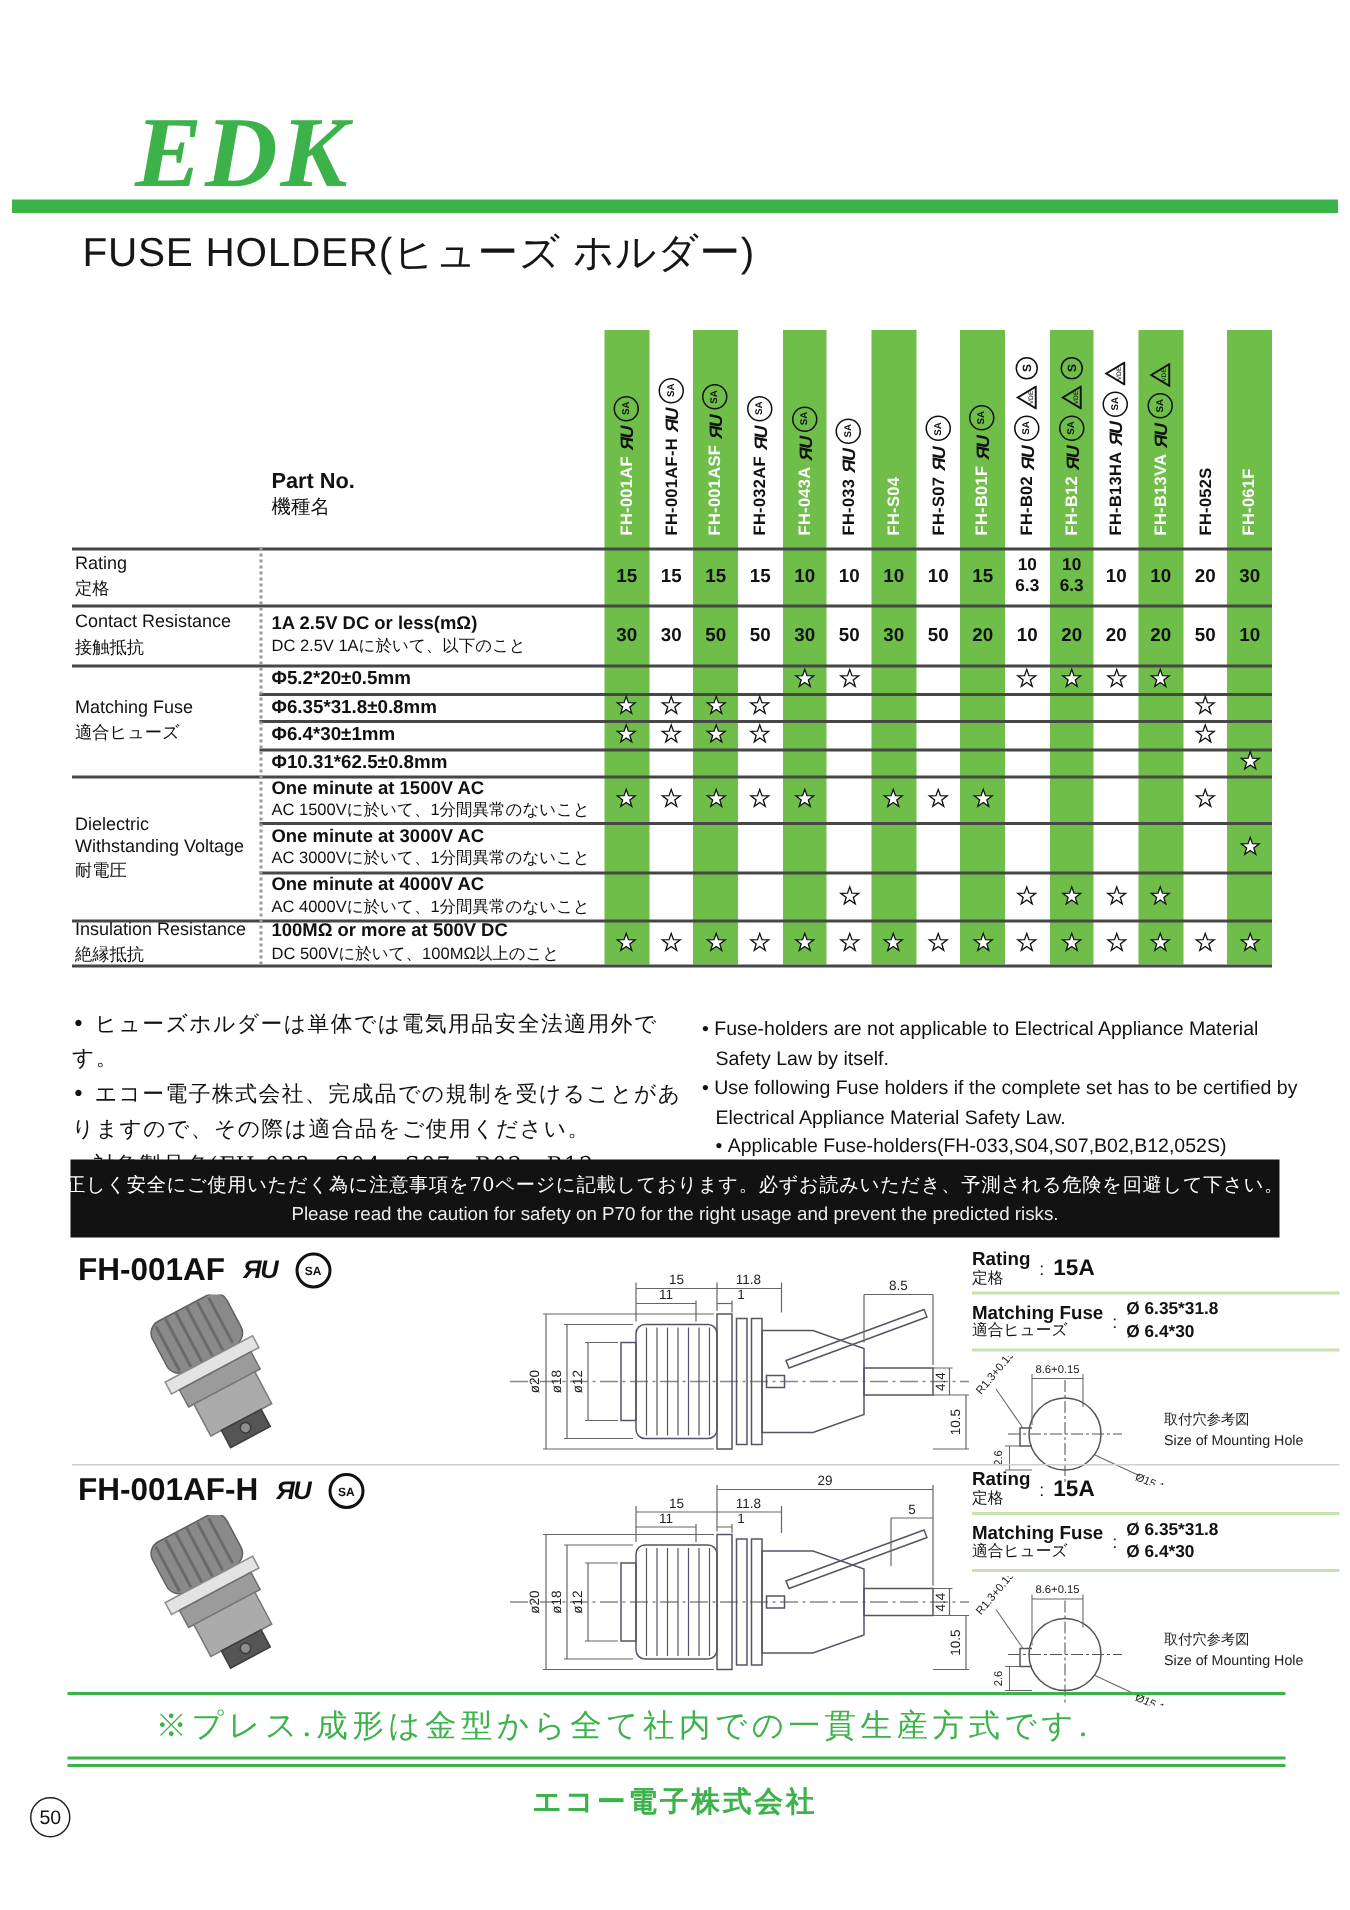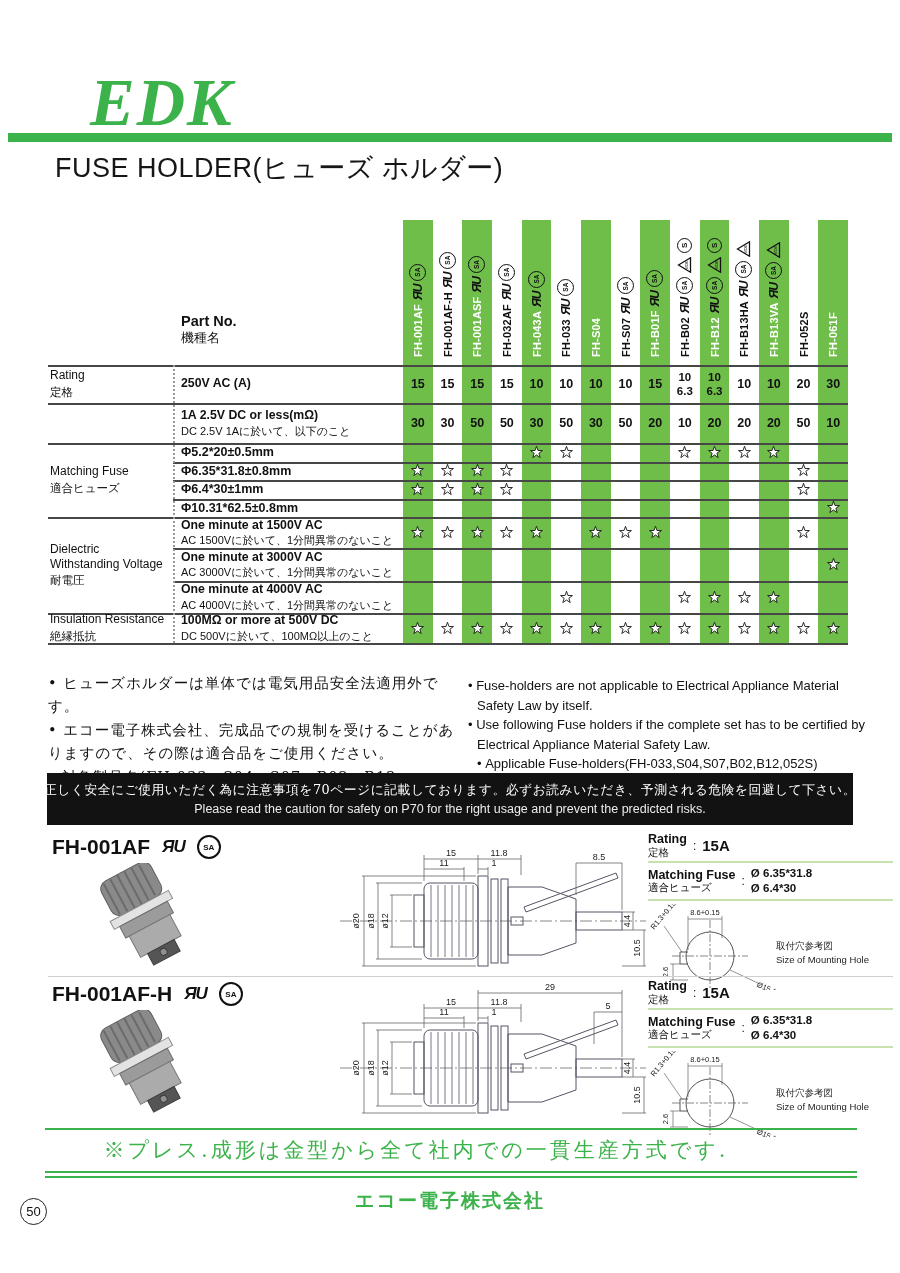--- a/index.html
+++ b/index.html
@@ -283,36 +283,37 @@
     <div class="hline part" style="top:328px"></div>
     <div class="hline part" style="top:361px"></div>
     <div class="hline" style="top:393px"></div>
     <div class="hline" style="top:423px"></div>
     <div class="vdot"></div>
 
     <div class="tlabel" style="top:145px;height:38px">
       <span class="en">Rating</span>
       <span class="jp">定格</span>
     </div>
+    <div class="tlabel" style="top:183px;height:40px">
+      <span class="en">Contact Resistance</span>
+      <span class="jp">接触抵抗</span>
+    </div>
     <div class="tlabel" style="top:223px;height:74px">
       <span class="en">Matching Fuse</span>
       <span class="jp">適合ヒューズ</span>
     </div>
     <div class="tlabel" style="top:297px;height:96px">
       <span class="en">Dielectric Withstanding Voltage</span>
       <span class="jp">耐電圧</span>
     </div>
     <div class="tlabel" style="top:393px;height:30px">
       <span class="en">Insulation Resistance</span>
       <span class="jp">絶縁抵抗</span>
     </div>
 
-    <div class="spec" style="top:145px;height:38px">
-      <span class="en">250V AC (A)</span>
-    </div>
     <div class="spec" style="top:183px;height:40px">
       <span class="en">1A 2.5V DC or less(mΩ)</span>
       <span class="jp">DC 2.5V 1Aに於いて、以下のこと</span>
     </div>
     <div class="spec single" style="top:223px;height:18.5px">Φ5.2*20±0.5mm</div>
     <div class="spec single" style="top:241.5px;height:18.5px">Φ6.35*31.8±0.8mm</div>
     <div class="spec single" style="top:260px;height:18.5px">Φ6.4*30±1mm</div>
     <div class="spec single" style="top:278.5px;height:18.5px">Φ10.31*62.5±0.8mm</div>
     <div class="spec" style="top:297px;height:31px">
       <span class="en">One minute at 1500V AC</span>

